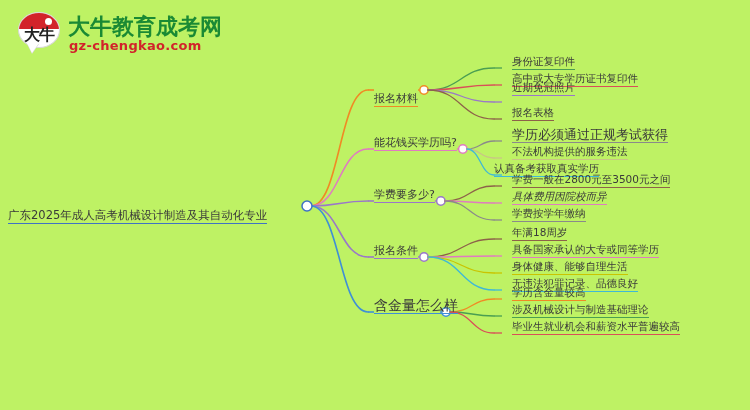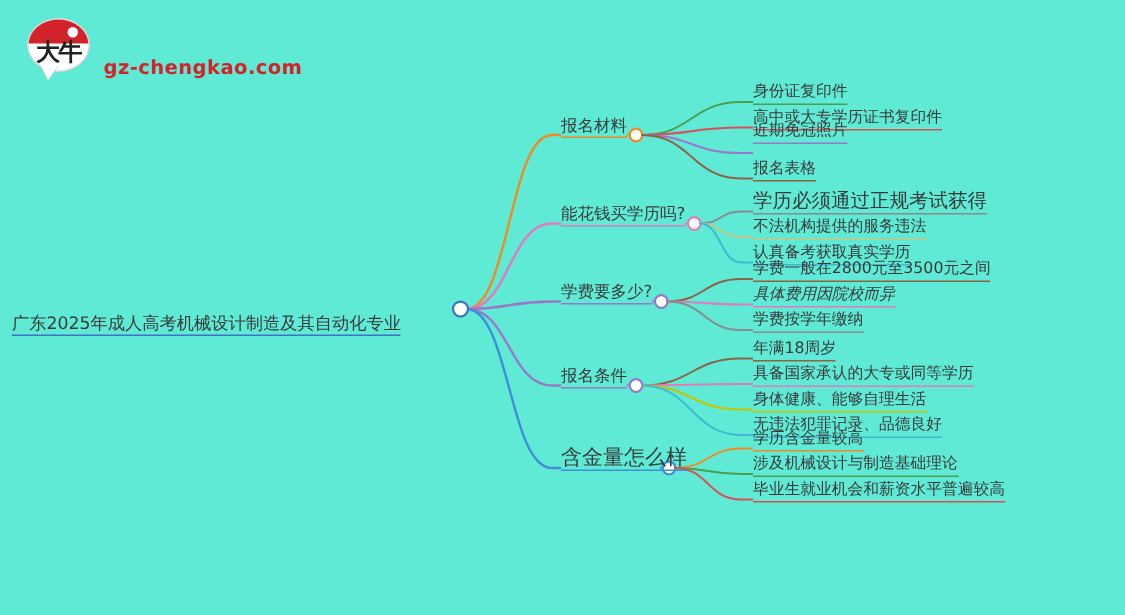--- a/index.html
+++ b/index.html
@@ -3,21 +3,21 @@
 <meta charset="utf-8">
 <style>
   * { box-sizing: border-box; }
   html, body {
     margin: 0; padding: 0;
     width: 750px; height: 410px;
     background: #ffffff;
     font-family: "DejaVu Sans", "Liberation Sans", sans-serif;
     overflow: hidden;
   }
-  #page { position: relative; width: 750px; height: 410px; background:#5eead4; }
+  #page { position: relative; width: 750px; height: 410px; background:#bef264; }
 
   
   #logo { position: absolute; left: 16px; top: 10px; width: 200px; height: 50px; }
   #logo-mark {
     position: absolute; left: 0px; top: 2px; width: 46px; height: 44px;
   }
   #logo-bubble {
     position:absolute; left:2px; top:0px; width:42px; height:36px;
     background:#ffffff; border:1.6px solid #d8d8d8; border-radius:50%;
     overflow:hidden;
@@ -64,36 +64,37 @@
     line-height:13px;
     padding-bottom:1px;
   }
   .root-node {
     font-size:11.5px;
     color:#3a3a3a;
     border-bottom:1.4px solid #3f72c4;
     margin-top:16px;
   }
   .branch-node { border-bottom:1.3px solid #999; font-size:11px; }
-  .leaf-node { border-bottom:1.2px solid #bbb; font-size:10.5px; }
+  .leaf-node { border-bottom:1.2px solid #bbb; font-size:10.5px;margin-left:10px; }
 </style>
 </head>
 <body>
 
 <div id="page">
 
   <div id="logo">
     <div id="logo-mark">
       <div id="logo-bubble">
         <div id="logo-arc"></div>
         <div id="logo-dot"></div>
       </div>
       <div id="logo-tail"></div>
       <div id="logo-cn">大牛</div>
     </div>
+    <div id="logo-title">大牛教育成考网</div>
     <div id="logo-sub">gz-chengkao.com</div>
   </div>
 
   <svg id="map-svg" viewBox="0 0 750 410">
       <path d="M 311 206 C 339.5 206, 339.5 90, 368 90" stroke="#f08a24" stroke-width="1.6" fill="none" stroke-linecap="round"></path>
       <path d="M 368 90 L 374 90" stroke="#f08a24" stroke-width="1.6" fill="none"></path>
       <path d="M 418 90 L 419 90" stroke="#f08a24" stroke-width="1.6" fill="none"></path>
       <circle cx="424" cy="90" r="4.2" fill="#ffffff" stroke="#f08a24" stroke-width="1.5"></circle>
       <path d="M 428 90 C 461 90, 461 68, 494 68" stroke="#4a9e52" stroke-width="1.3" fill="none" stroke-linecap="round"></path>
       <path d="M 494 68 L 502 68" stroke="#4a9e52" stroke-width="1.3" fill="none"></path>
@@ -143,29 +144,29 @@
       <path d="M 494 299 L 502 299" stroke="#f08a24" stroke-width="1.3" fill="none"></path>
       <path d="M 450 312 C 472 312, 472 316, 494 316" stroke="#4a9e52" stroke-width="1.3" fill="none" stroke-linecap="round"></path>
       <path d="M 494 316 L 502 316" stroke="#4a9e52" stroke-width="1.3" fill="none"></path>
       <path d="M 450 312 C 472 312, 472 333, 494 333" stroke="#d94f58" stroke-width="1.3" fill="none" stroke-linecap="round"></path>
       <path d="M 494 333 L 502 333" stroke="#d94f58" stroke-width="1.3" fill="none"></path>
       <circle cx="307" cy="206" r="5" fill="#ffffff" stroke="#3f72c4" stroke-width="1.5"></circle>
     </svg>
 
   <div id="nodes">
       <div class="node root-node" style="left: 8px; top: 193px; border-bottom-color: rgb(63, 114, 196); font-size: 11.5px;">广东2025年成人高考机械设计制造及其自动化专业</div>
-      <div class="node branch-node" style="left: 374px; top: 77px; border-bottom-color: rgb(240, 138, 36); font-size: 11px;">报名材料</div>
+      <div class="node branch-node" style="left: 374px; top: 92px; border-bottom-color: rgb(240, 138, 36); font-size: 11px;">报名材料</div>
       <div class="node leaf-node" style="left: 502px; top: 55px; border-bottom-color: rgb(74, 158, 82); font-size: 10.5px;">身份证复印件</div>
       <div class="node leaf-node" style="left: 502px; top: 72px; border-bottom-color: rgb(217, 79, 88); font-size: 10.5px;">高中或大专学历证书复印件</div>
       <div class="node leaf-node" style="left: 502px; top: 81px; border-bottom-color: rgb(154, 119, 201); font-size: 10.5px;">近期免冠照片</div>
       <div class="node leaf-node" style="left: 502px; top: 106px; border-bottom-color: rgb(141, 98, 73); font-size: 10.5px;">报名表格</div>
       <div class="node branch-node" style="left: 374px; top: 136px; border-bottom-color: rgb(224, 123, 192); font-size: 11px;">能花钱买学历吗?</div>
       <div class="node leaf-node" style="left: 502px; top: 128px; border-bottom-color: rgb(138, 138, 138); font-size: 13px;">学历必须通过正规考试获得</div>
       <div class="node leaf-node" style="left: 502px; top: 145px; border-bottom-color: rgb(201, 196, 135); font-size: 10.5px;">不法机构提供的服务违法</div>
-      <div class="node leaf-node" style="left: 502px; top: 162px; border-bottom-color: rgb(63, 184, 214); font-size: 10.5px; text-align: right;">认真备考获取真实学历</div>
+      <div class="node leaf-node" style="left: 484px; top: 162px; border-bottom-color: rgb(63, 184, 214); font-size: 10.5px; text-align: right;">认真备考获取真实学历</div>
       <div class="node branch-node" style="left: 374px; top: 188px; border-bottom-color: rgb(154, 119, 201); font-size: 11px;">学费要多少?</div>
       <div class="node leaf-node" style="left: 502px; top: 173px; border-bottom-color: rgb(141, 98, 73); font-size: 10.5px;">学费一般在2800元至3500元之间</div>
       <div class="node leaf-node" style="left: 502px; top: 190px; border-bottom-color: rgb(224, 123, 192); font-size: 10.5px; font-style: italic;">具体费用因院校而异</div>
       <div class="node leaf-node" style="left: 502px; top: 207px; border-bottom-color: rgb(138, 138, 138); font-size: 10.5px;">学费按学年缴纳</div>
       <div class="node branch-node" style="left: 374px; top: 244px; border-bottom-color: rgb(154, 119, 201); font-size: 11px;">报名条件</div>
       <div class="node leaf-node" style="left: 502px; top: 226px; border-bottom-color: rgb(141, 98, 73); font-size: 10.5px;">年满18周岁</div>
       <div class="node leaf-node" style="left: 502px; top: 243px; border-bottom-color: rgb(224, 123, 192); font-size: 10.5px;">具备国家承认的大专或同等学历</div>
       <div class="node leaf-node" style="left: 502px; top: 260px; border-bottom-color: rgb(201, 196, 0); font-size: 10.5px;">身体健康、能够自理生活</div>
       <div class="node leaf-node" style="left: 502px; top: 277px; border-bottom-color: rgb(63, 184, 214); font-size: 10.5px;">无违法犯罪记录、品德良好</div>
       <div class="node branch-node" style="left: 374px; top: 299px; border-bottom-color: rgb(63, 143, 214); font-size: 14px;">含金量怎么样</div>

